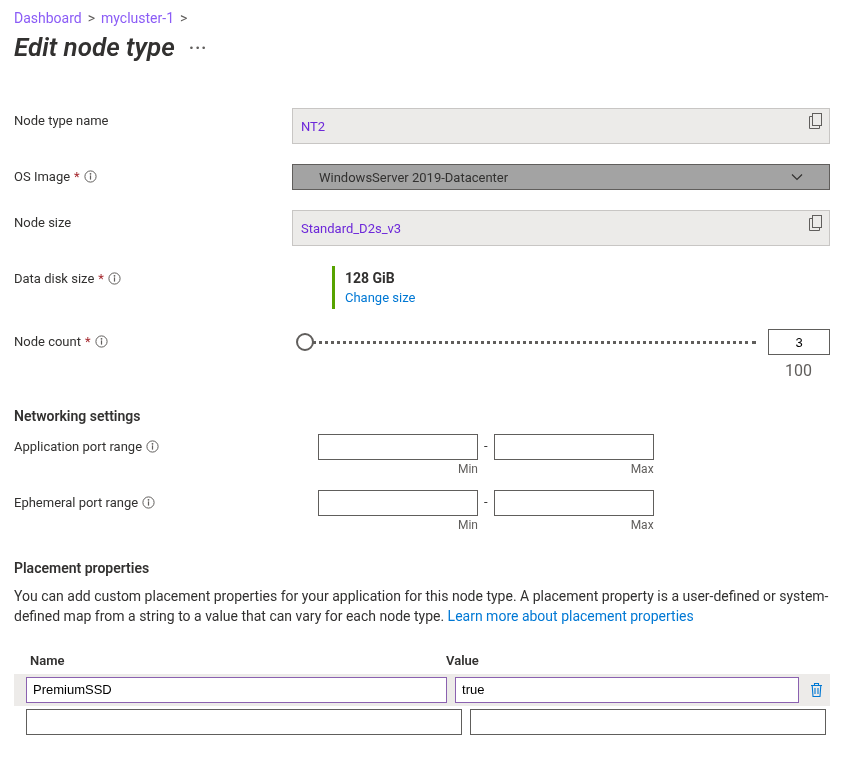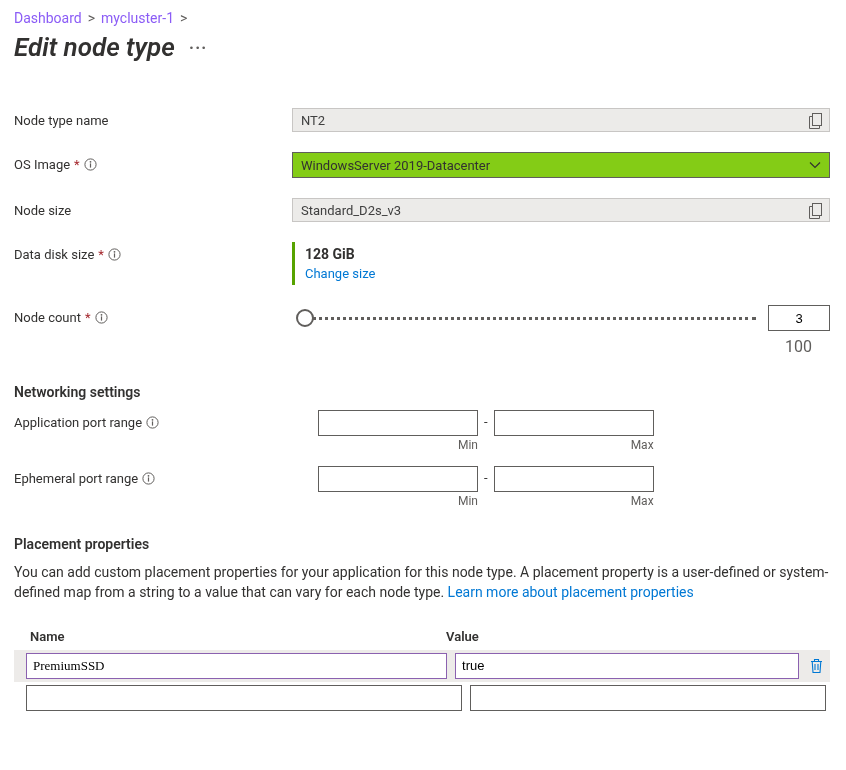--- a/index.html
+++ b/index.html
@@ -24,40 +24,40 @@
   .form { margin-top:46px; }
   .row { display:flex; align-items:flex-start; margin-bottom:20px; }
   .lbl { width:278px; padding-top:5px; font-size:13px; display:flex; align-items:center; gap:4px; }
   .req { color:#a4262c; }
   .info-icon { display:inline-flex; }
   .ctrl { flex:1; }
 
   .readonly-box {
     background:#ecebe9;
     border:1px solid #c8c6c4;
-    height:24px;
+    height:36px;
     display:flex; align-items:center;
     padding:0 8px;
     position:relative;
     font-size:13px;
-    color:#404040;
+    color:#6d28d9;
   }
   .readonly-box .copy-ic { position:absolute; right:6px; top:4px; color:#605e5c; }
 
   .select-box {
-    background:#84cc16;
+    background:#a3a3a3;
     border:1px solid #605e5c;
     height:26px;
     display:flex; align-items:center; justify-content:space-between;
-    padding:0 8px;
+    padding:0 26px;
     font-size:13px;
     cursor:pointer;
   }
 
-  .value-bar { border-left:3px solid #57a300; padding:4px 0 4px 10px; }
+  .value-bar { border-left:3px solid #57a300; padding:4px 0 4px 10px;margin-left:40px; }
   .value-bar .val { font-weight:700; font-size:14px; }
   .value-bar .link { color:#0078d4; font-size:13px; margin-top:4px; cursor:pointer; }
 
   
   .slider-wrap { display:flex; align-items:center; gap:12px; }
   .slider-track { flex:1; position:relative; height:20px; display:flex; align-items:center; }
   .track-line { border-top:3px dotted #605e5c; width:97%; margin-left:14px; }
   .thumb { position:absolute; left:4px; width:18px; height:18px; border:2px solid #605e5c; border-radius:50%; background:#fff; cursor:pointer; }
   .count-input { width:62px; height:26px; border:1px solid #605e5c; text-align:center; font-size:13px; }
   .slider-max { text-align:right; font-size:16px; color:#605e5c; margin-top:6px; padding-right:18px; }
@@ -72,21 +72,21 @@
 
   .placement-desc { font-size:14px; color:#323130; line-height:1.45; margin-bottom:26px; }
   .placement-desc a { color:#0078d4; text-decoration:none; }
 
   .prop-table { width:100%; }
   .prop-head { display:flex; padding:0 4px 6px 16px; font-weight:600; font-size:13px;gap:36px; }
   .prop-head .c1 { width:380px; }
   .prop-row { display:flex; align-items:center; padding:3px 4px 3px 12px; gap:8px; }
   .prop-row.selected { background:#edebe9; }
   .prop-input { height:26px; border:1px solid #605e5c; padding:0 6px; font-size:13px; background:#fff; }
-  .prop-row .c1 { width:441px;font-family:Liberation Serif, serif; }
+  .prop-row .c1 { width:441px; }
   .prop-row .c2 { width:360px; }
   .prop-row.selected .prop-input { border:1px solid #8b61b0; }
   .del-btn { color:#0078d4; cursor:pointer; padding:2px; display:inline-flex; }
 
   svg { display:block; }
 </style>
 </head>
 <body>
 
 <div class="page">

